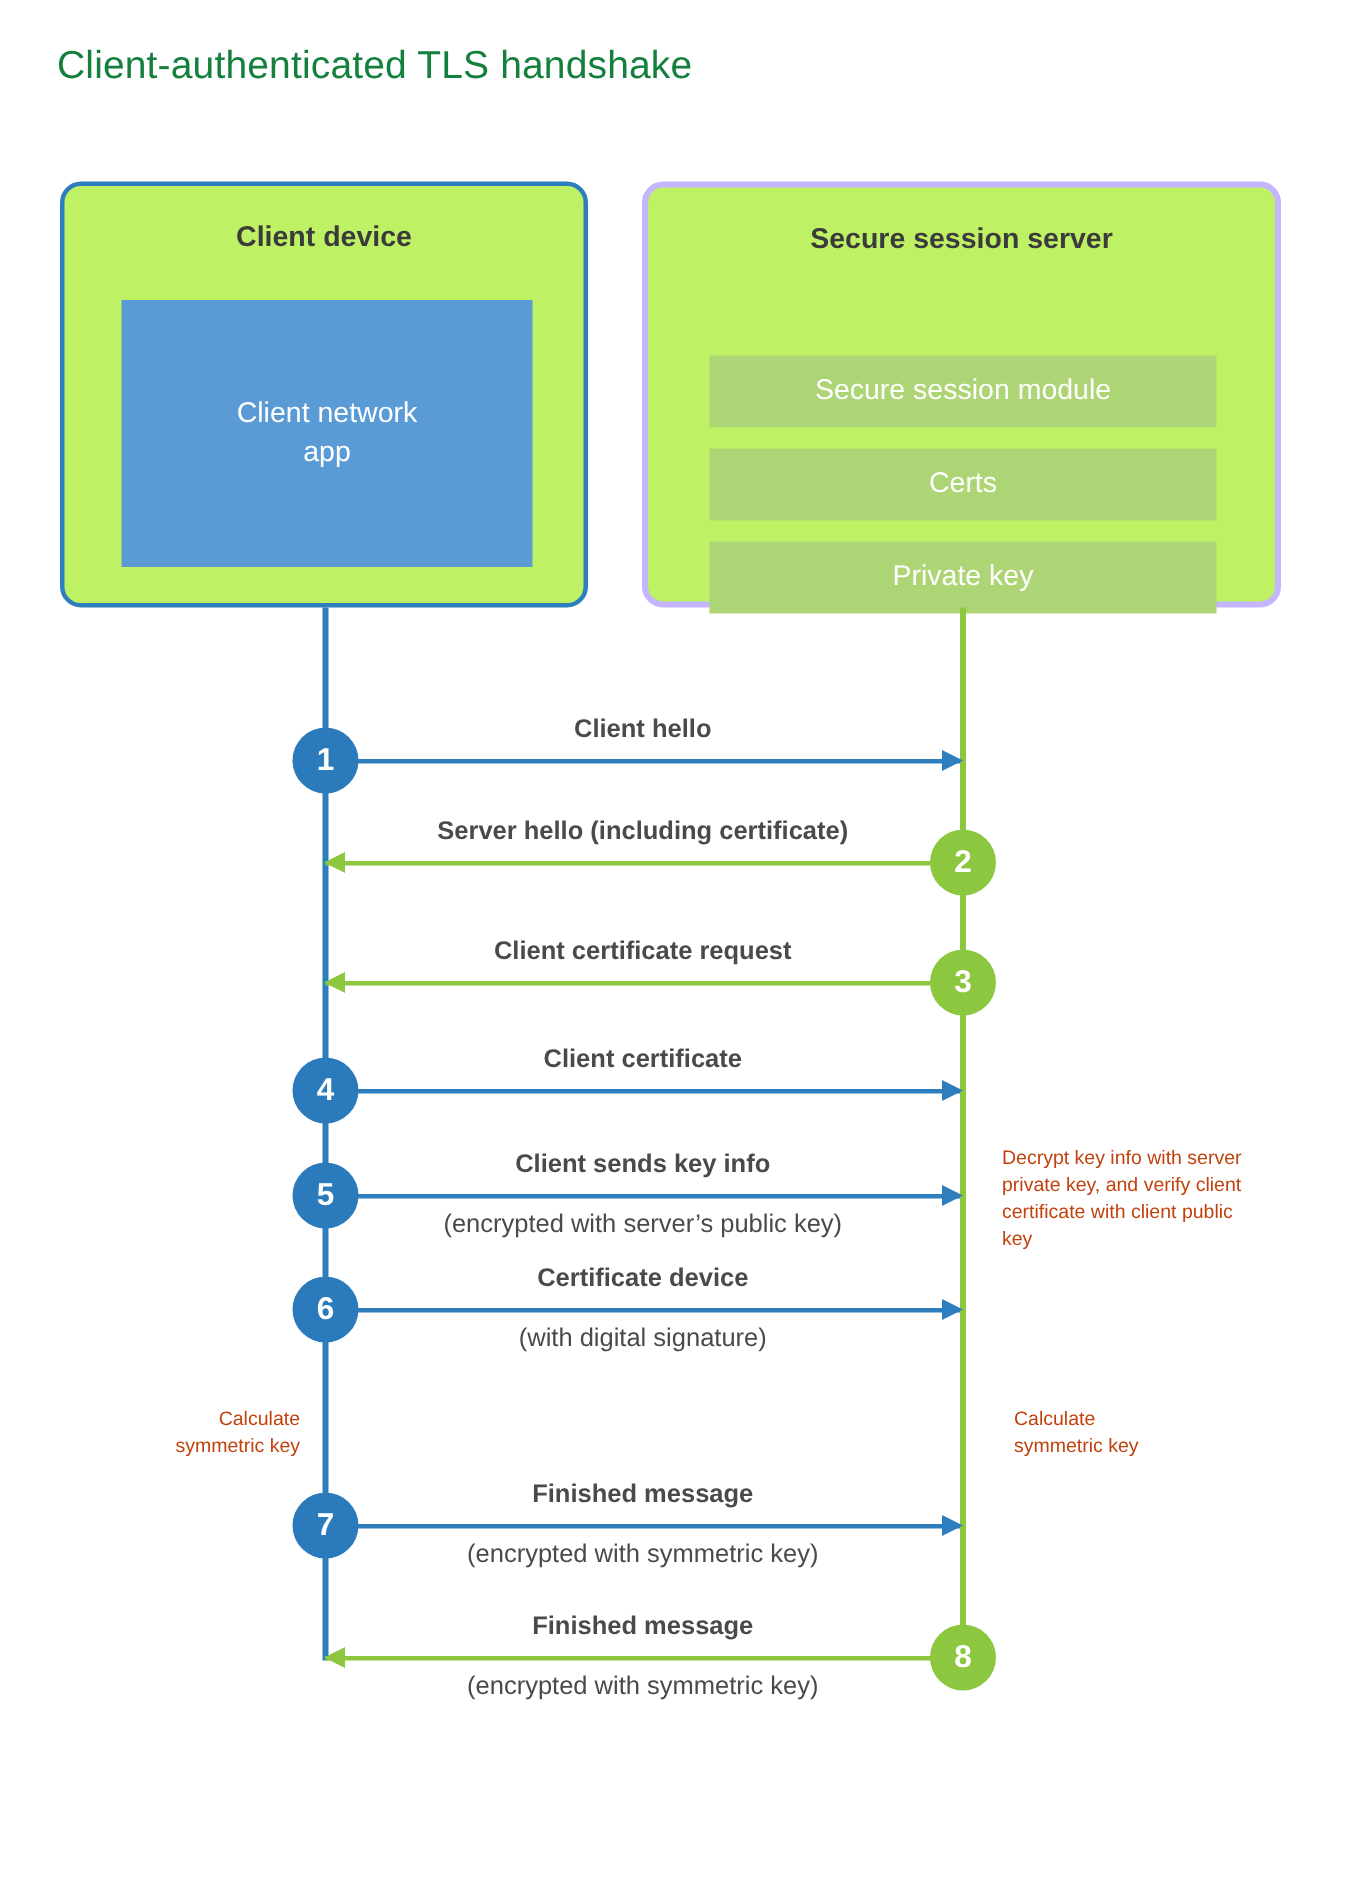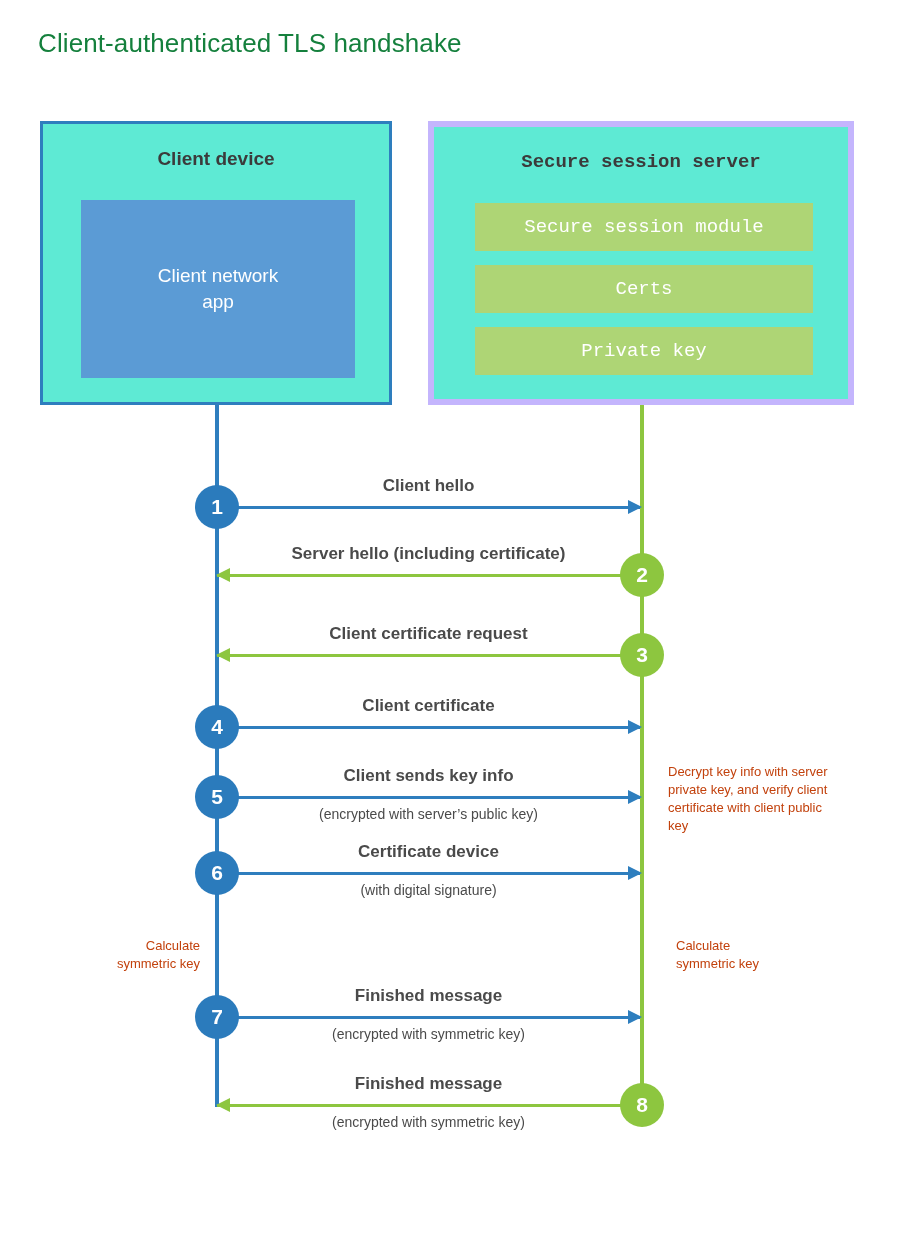--- a/index.html
+++ b/index.html
@@ -22,32 +22,32 @@
     font-size: 26px;
     font-weight: 400;
     color: #15803d;
     letter-spacing: 0.1px;
     white-space: nowrap;
   }
 
   
   .participant-box {
     position: absolute;
-    background: #5eead4;
+    background: #bef264;
+    border-radius: 14px;
   }
   #client-box {
     left: 40px; top: 121px;
     width: 352px; height: 284px;
     border: 3px solid #2e7ebe;
   }
   #server-box {
     left: 428px; top: 121px;
     width: 426px; height: 284px;
-    border: 6px solid #c4b5fd;
-    font-family: Liberation Mono, monospace;
+    border: 4px solid #c4b5fd;
   }
   .box-title {
     position: absolute;
     left: 0; right: 0;
     top: 24px;
     text-align: center;
     font-size: 19px;
     font-weight: bold;
     color: #3b3b3b;
   }
@@ -72,20 +72,21 @@
     left: 41px;
     width: 338px;
     height: 48px;
     background: #aed575;
     color: #ffffff;
     font-size: 19px;
     display: flex;
     align-items: center;
     justify-content: center;
     text-align: center;
+    margin-top: 36px;
   }
   #server-bar-0 { top: 76px; }
   #server-bar-1 { top: 138px; }
   #server-bar-2 { top: 200px; }
 
   
   .lifeline {
     position: absolute;
     width: 4px;
   }
@@ -157,21 +158,21 @@
     font-size: 17px;
     color: #4a4a4a;
     top: -31px;
     white-space: nowrap;
     font-weight: bold;
   }
   .msg-sublabel {
     position: absolute;
     left: 217px; width: 423px;
     text-align: center;
-    font-size: 14px;
+    font-size: 17px;
     color: #4a4a4a;
     top: 9px;
     white-space: nowrap;
   }
 
   
   .side-note {
     position: absolute;
     font-size: 13px;
     line-height: 18px;

